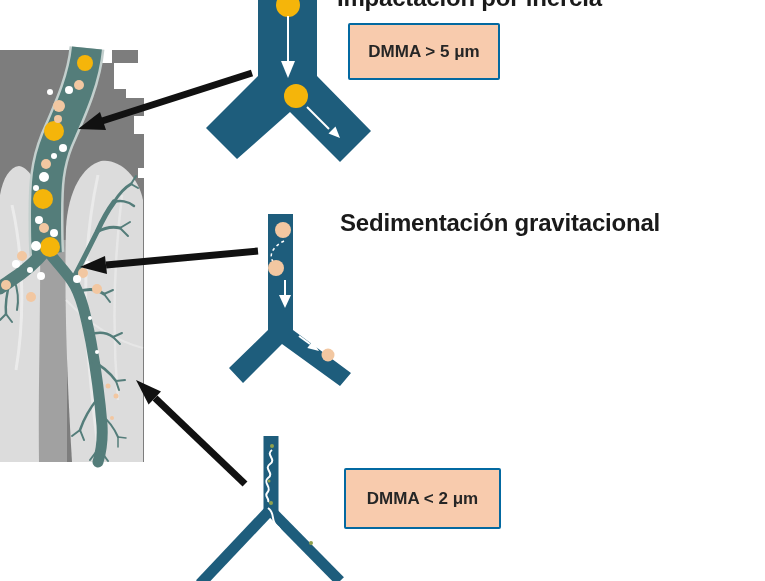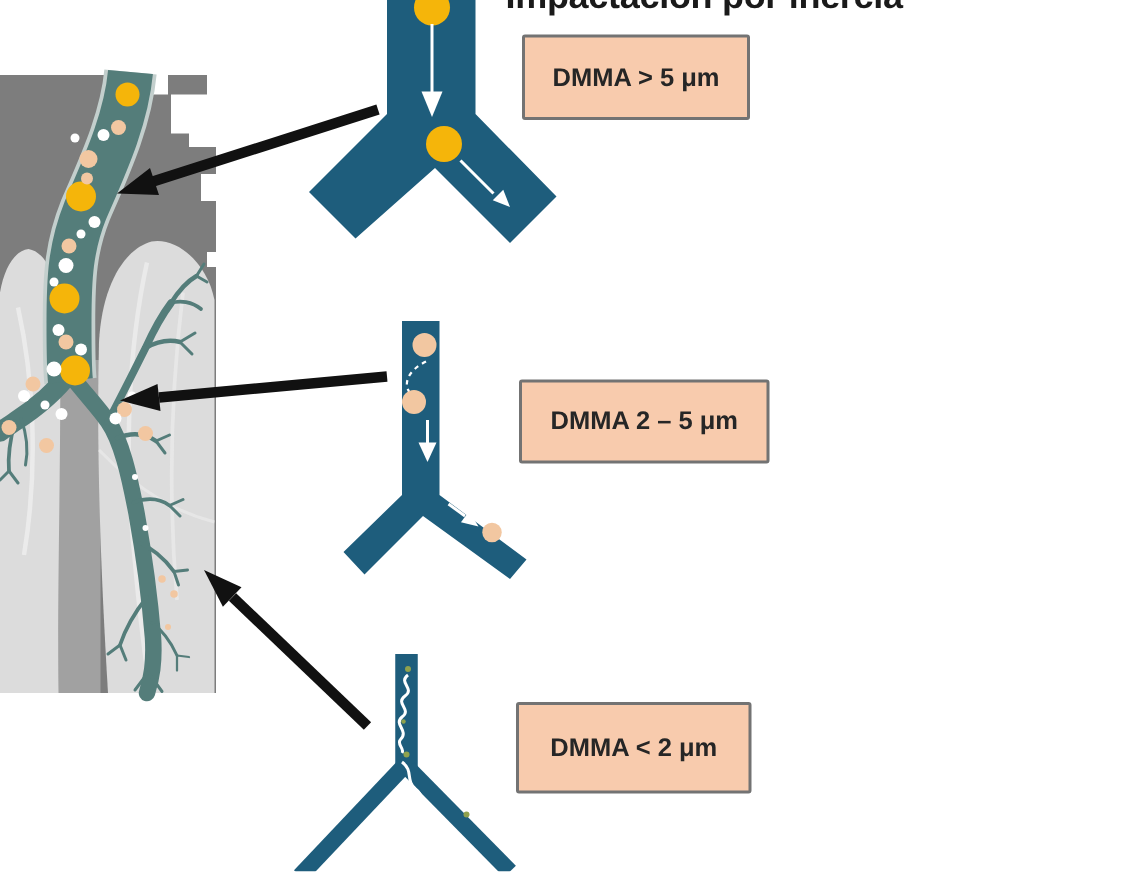--- a/index.html
+++ b/index.html
@@ -14,21 +14,21 @@
   .mech-title{
     position:absolute;z-index:2;
     font-weight:bold;font-size:24px;color:#1a1a1a;
     letter-spacing:-0.2px;white-space:nowrap;
   }
   .t1{left:337px;top:-16px;}
   .t2{left:340px;top:209px;}
   .t3{left:340px;top:423px;}
   .size-box{
     position:absolute;z-index:2;
-    background:#f8cbad;border:2px solid #737373;border-radius:2px;
+    background:#f8cbad;border:2px solid #0369a1;border-radius:2px;
     display:flex;align-items:center;justify-content:center;
     font-weight:bold;font-size:17px;color:#262626;white-space:nowrap;
   }
   .b1{left:348px;top:23px;width:148px;height:53px;}
   .b2{left:346px;top:253px;width:163px;height:52px;}
   .b3{left:344px;top:468px;width:153px;height:57px;}
 </style>
 </head>
 <body>
 
@@ -177,21 +177,19 @@
         <polygon points="136,380 161,391.5 148.6,404.5" stroke="none"></polygon>
       </g>
     </g>
   </svg>
 
   <div class="mech-title t1">Impactación por inercia</div>
   <div class="size-box b1">
     <span>DMMA &gt; 5 μm</span>
   </div>
 
-  <div class="size-box b2">
-    <span>DMMA 2 – 5 μm</span>
-  </div>
+  <div class="mech-title t2">Sedimentación gravitacional</div>
 
   <div class="size-box b3">
     <span>DMMA &lt; 2 μm</span>
   </div>
 
 </div>
 
 </body></html>

